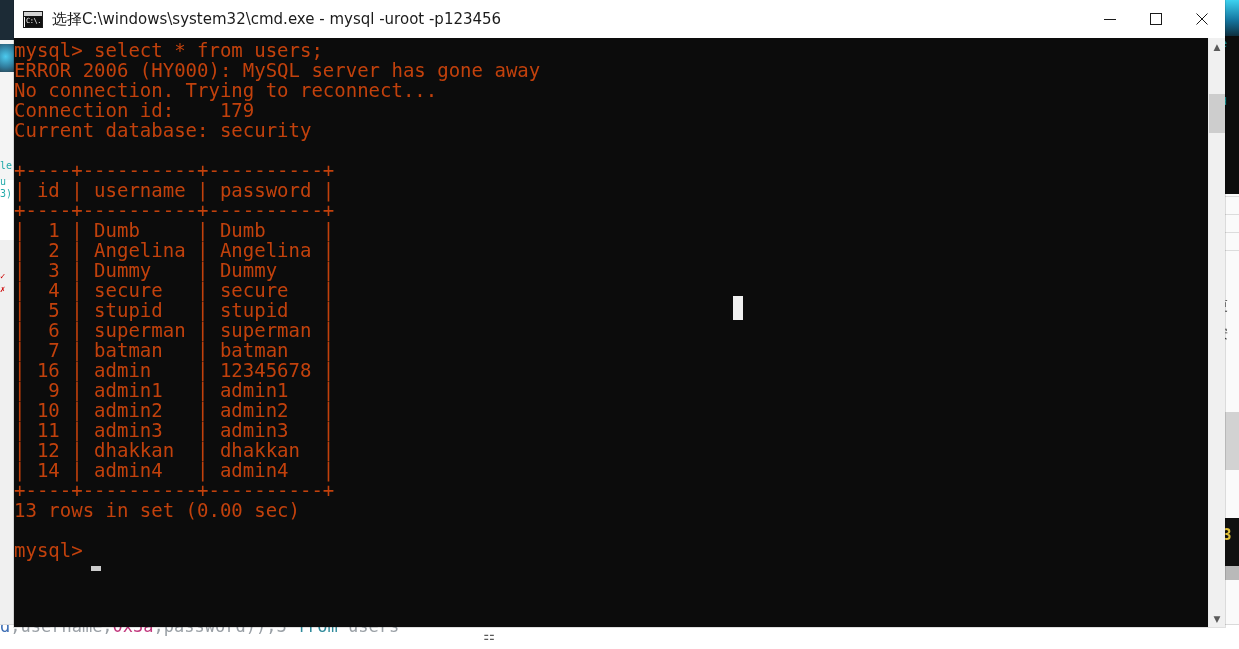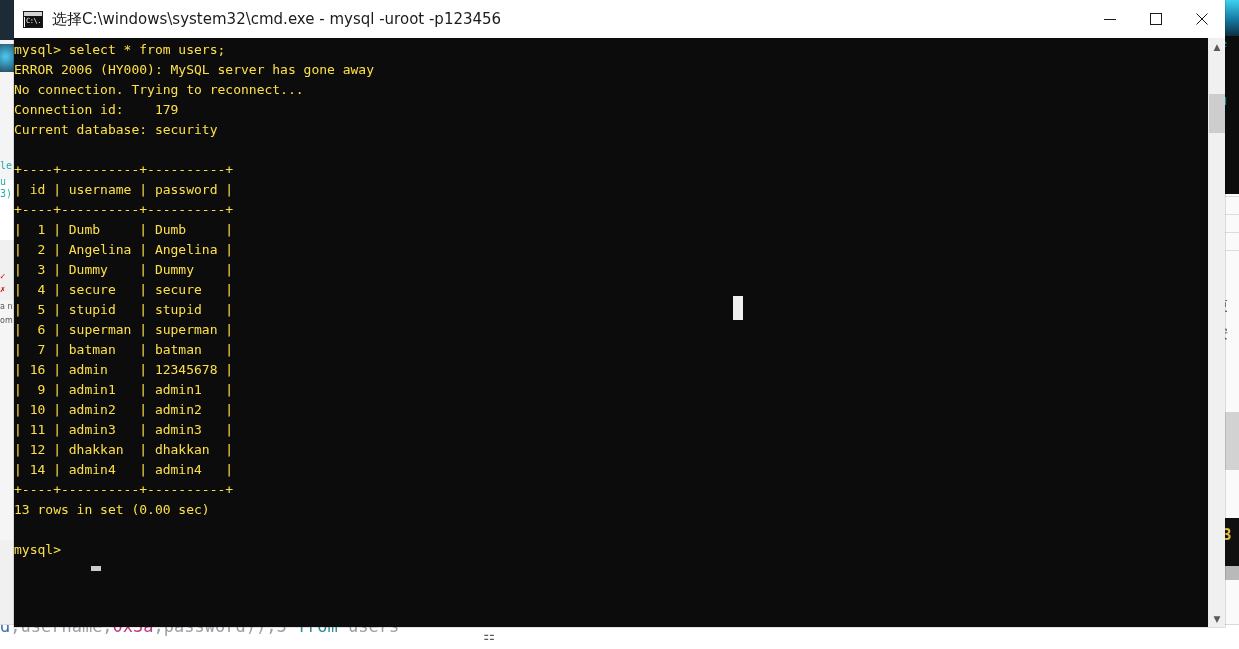--- a/index.html
+++ b/index.html
@@ -257,23 +257,23 @@
     position: absolute;
     left: 0; top: 38px;
     right: 0; bottom: 0;
     background: #0c0c0c;
     overflow: hidden;
   }
   #term-text {
     position: absolute;
     left: 0px; top: 2px;
     font-family: "DejaVu Sans Mono", monospace;
-    font-size: 13px;
+    font-size: 19px;
     line-height: 20px;
-    color: #fde047;
+    color: #c2410c;
     white-space: pre;
     letter-spacing: 0px;
   }
   #term-text .ln { display: block; height: 20px; }
   #cursor-block {
     position: absolute;
     left: 77px; top: 528px;
     width: 10px; height: 5px;
     background: #cccccc;
   }
@@ -319,24 +319,20 @@
   <div class="bg-leftstrip"></div>
   <div class="bg-left-icon"></div>
 
   <div class="bg-left-text" style="top:140px;margin-left:38px;">nc</div>
   <div class="bg-left-text" style="top:156px;">le.</div>
   <div class="bg-left-text" style="top:172px;">u</div>
   <div class="bg-left-text" style="top:184px;">3)</div>
 
   <div class="bg-left-gutter">✓<br>✗</div>
 
-  <div class="bg-left-panel">
-    <div>a n</div>
-    <div>om</div>
-  </div>
 
   <div class="bg-right-strip">
     <div class="bg-right-top"></div>
     <div class="bg-right-dark">
       <div>ne</div>
       <div style="margin-top:42px">id</div>
     </div>
     <div class="bg-right-lines">
       <i></i>
         <i></i>

